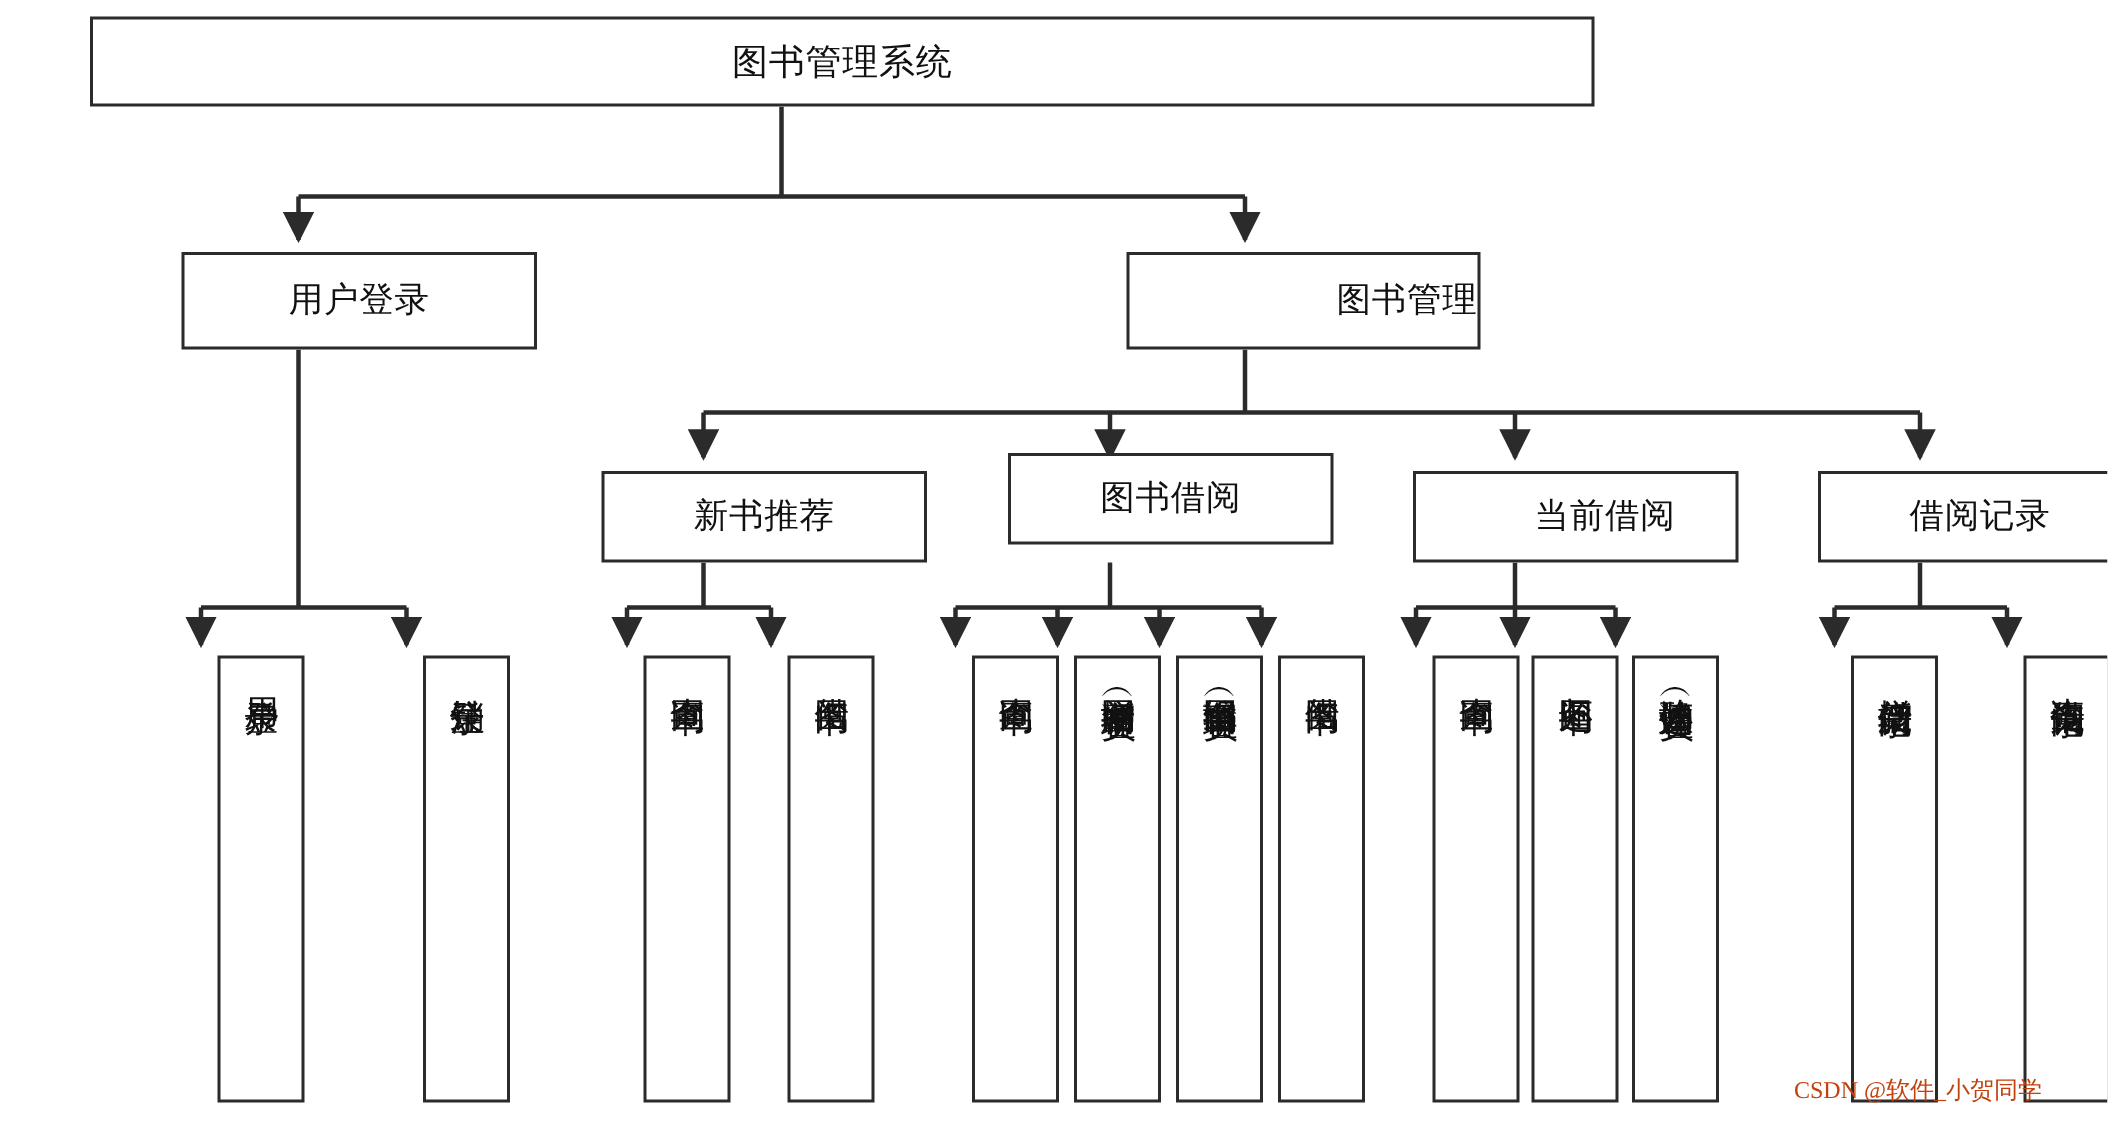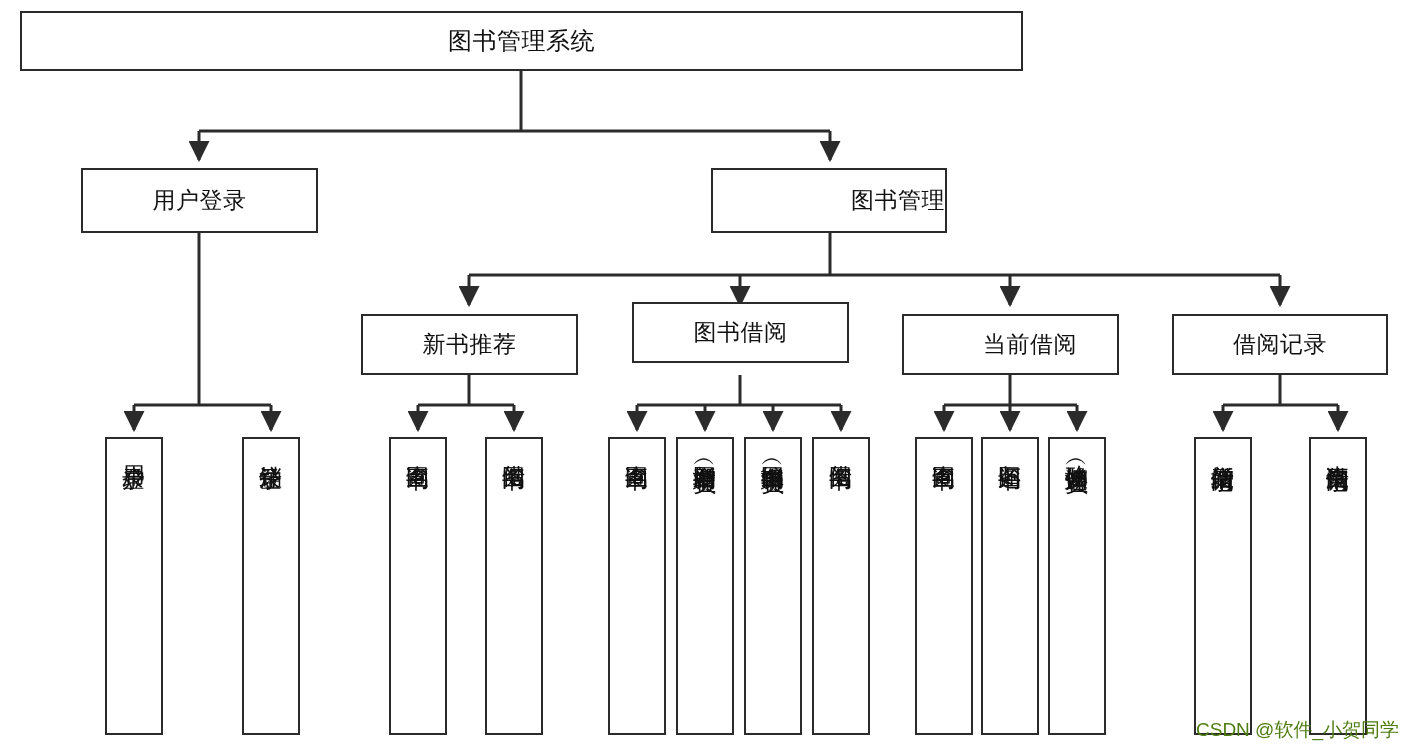--- a/index.html
+++ b/index.html
@@ -28,20 +28,21 @@
   .node {
     position: absolute;
     box-sizing: border-box;
     background: #ffffff;
     border: 2px solid #2b2b2b;
     display: flex;
     align-items: center;
     justify-content: center;
     color: #111111;
     z-index: 2;
+    margin-left: 40px;
   }
   .node .label {
     display: block;
     line-height: 1.18;
     text-align: center;
     white-space: nowrap;
   }
   
   .node.h .label {
     font-size: 23px;
@@ -58,25 +59,25 @@
   .node.v .label {
     writing-mode: vertical-rl;
     text-orientation: upright;
     font-size: 23px;
     line-height: 1.05;
     letter-spacing: 1px;
     white-space: nowrap;
   }
   .watermark {
     position: absolute;
-    font-size: 19px;
-    color: #4d7c0f;
+    font-size: 16px;
+    color: #c2410c;
     white-space: nowrap;
     z-index: 3;
-    font-family: Liberation Sans, sans-serif;
+    font-family: Liberation Serif, serif;
   }
 </style>
 </head>
 <body>
 
 <div id="canvas">
 
   <svg id="edges" viewBox="0 0 1405 747" width="1405" height="747">
     <defs>
       <marker id="arrow" viewBox="0 0 10 10" refX="9" refY="5" markerWidth="7" markerHeight="7" orient="auto-start-reverse">

